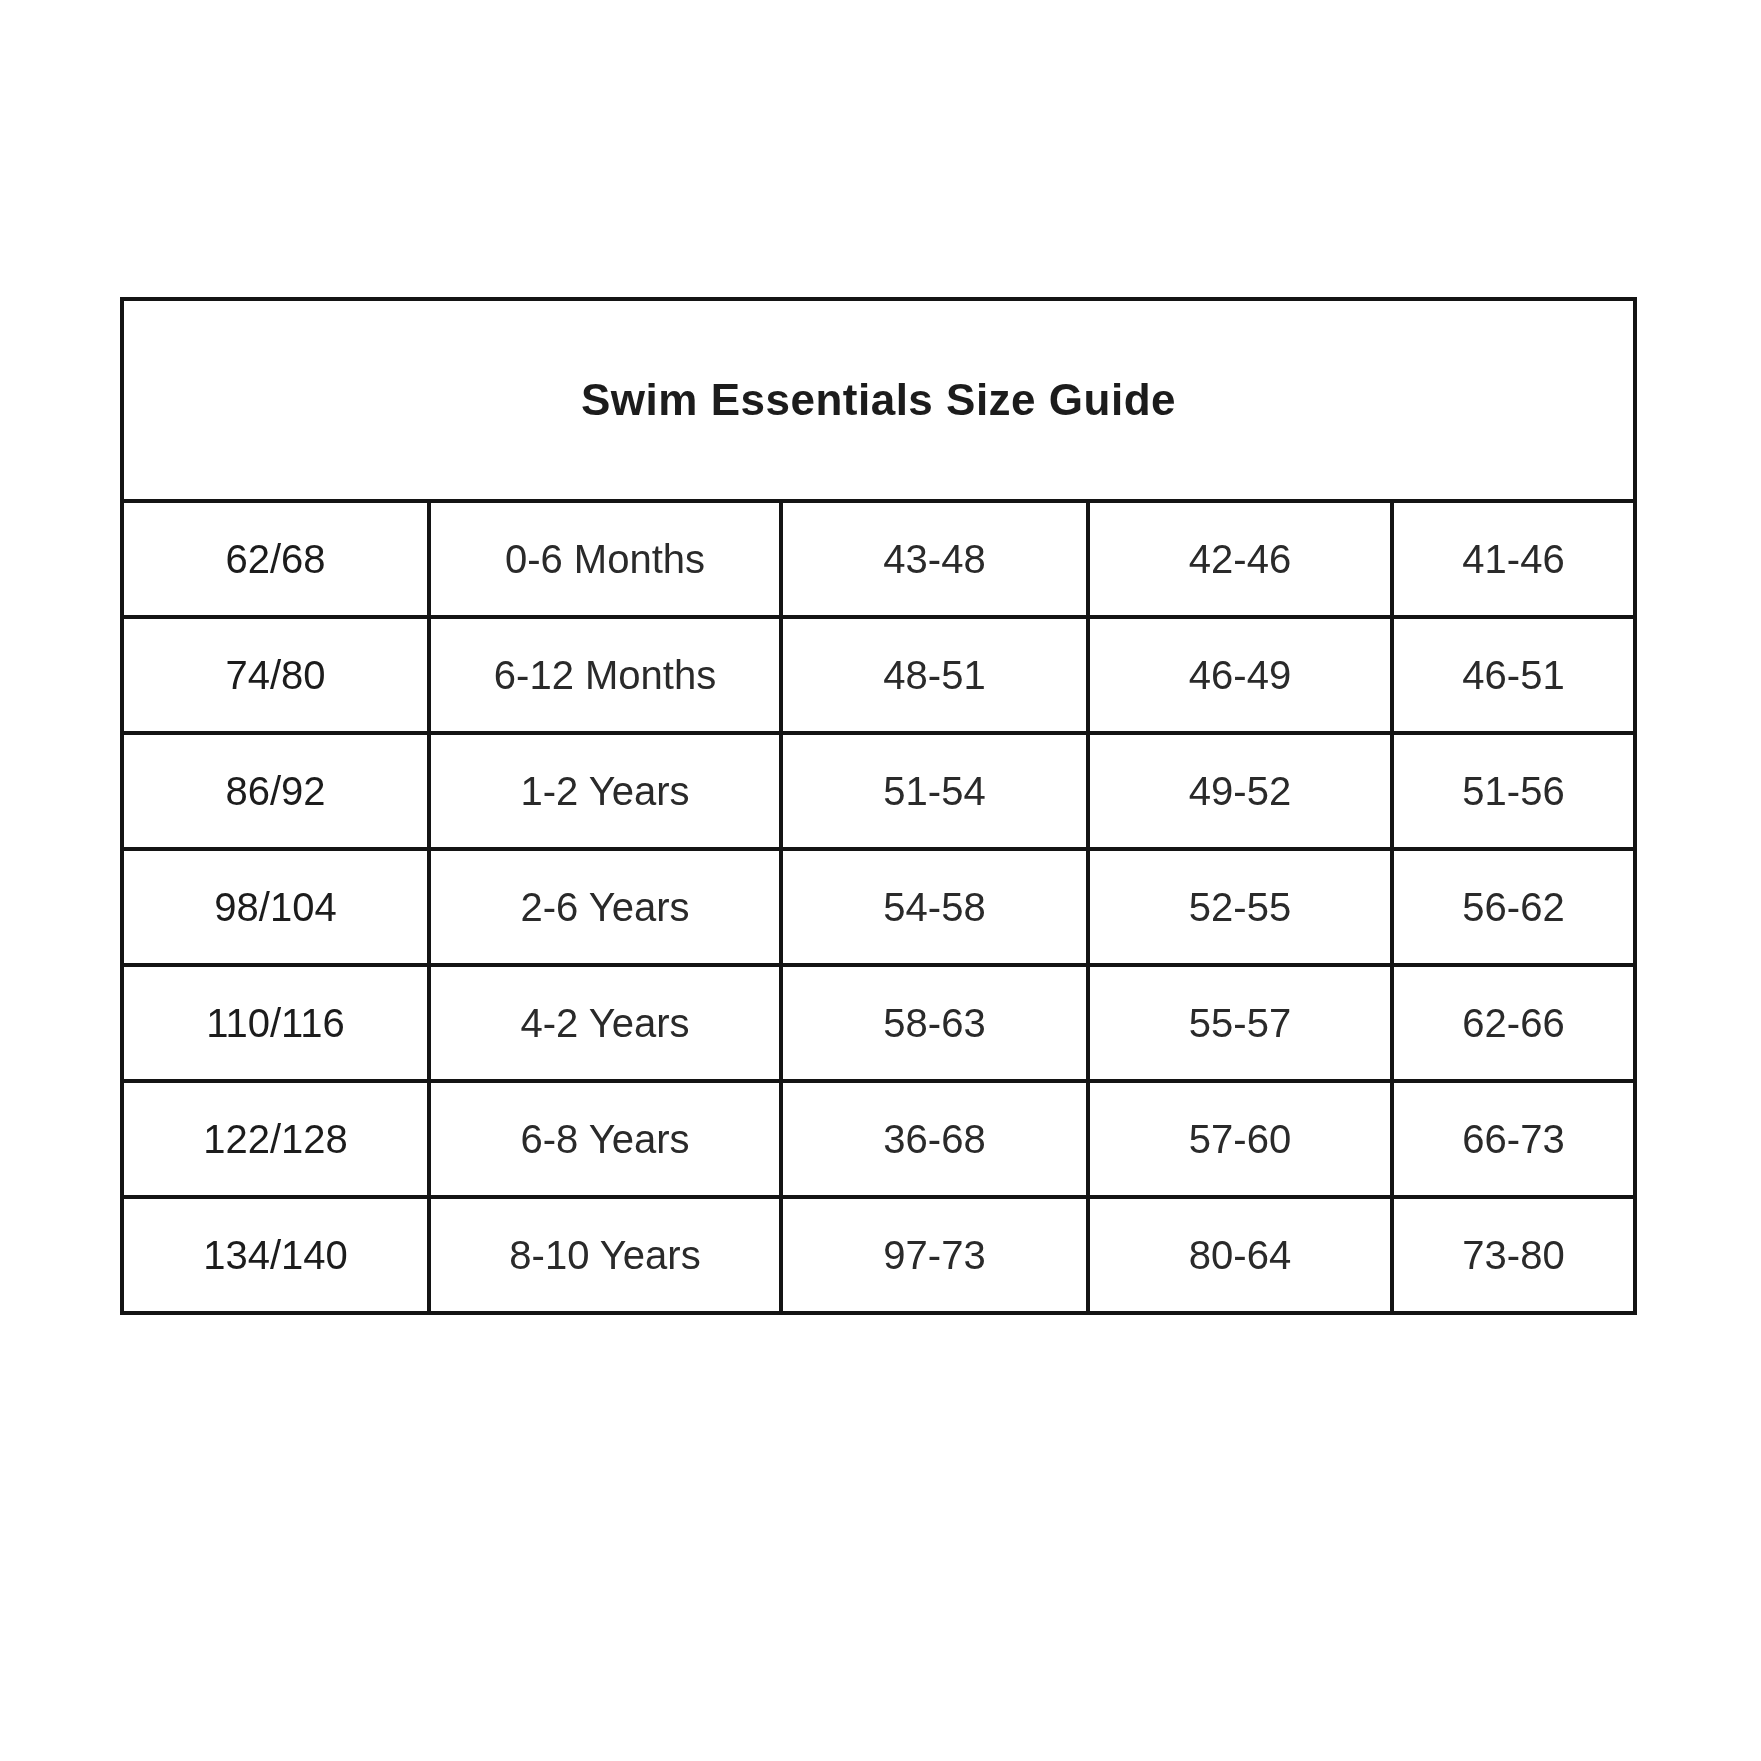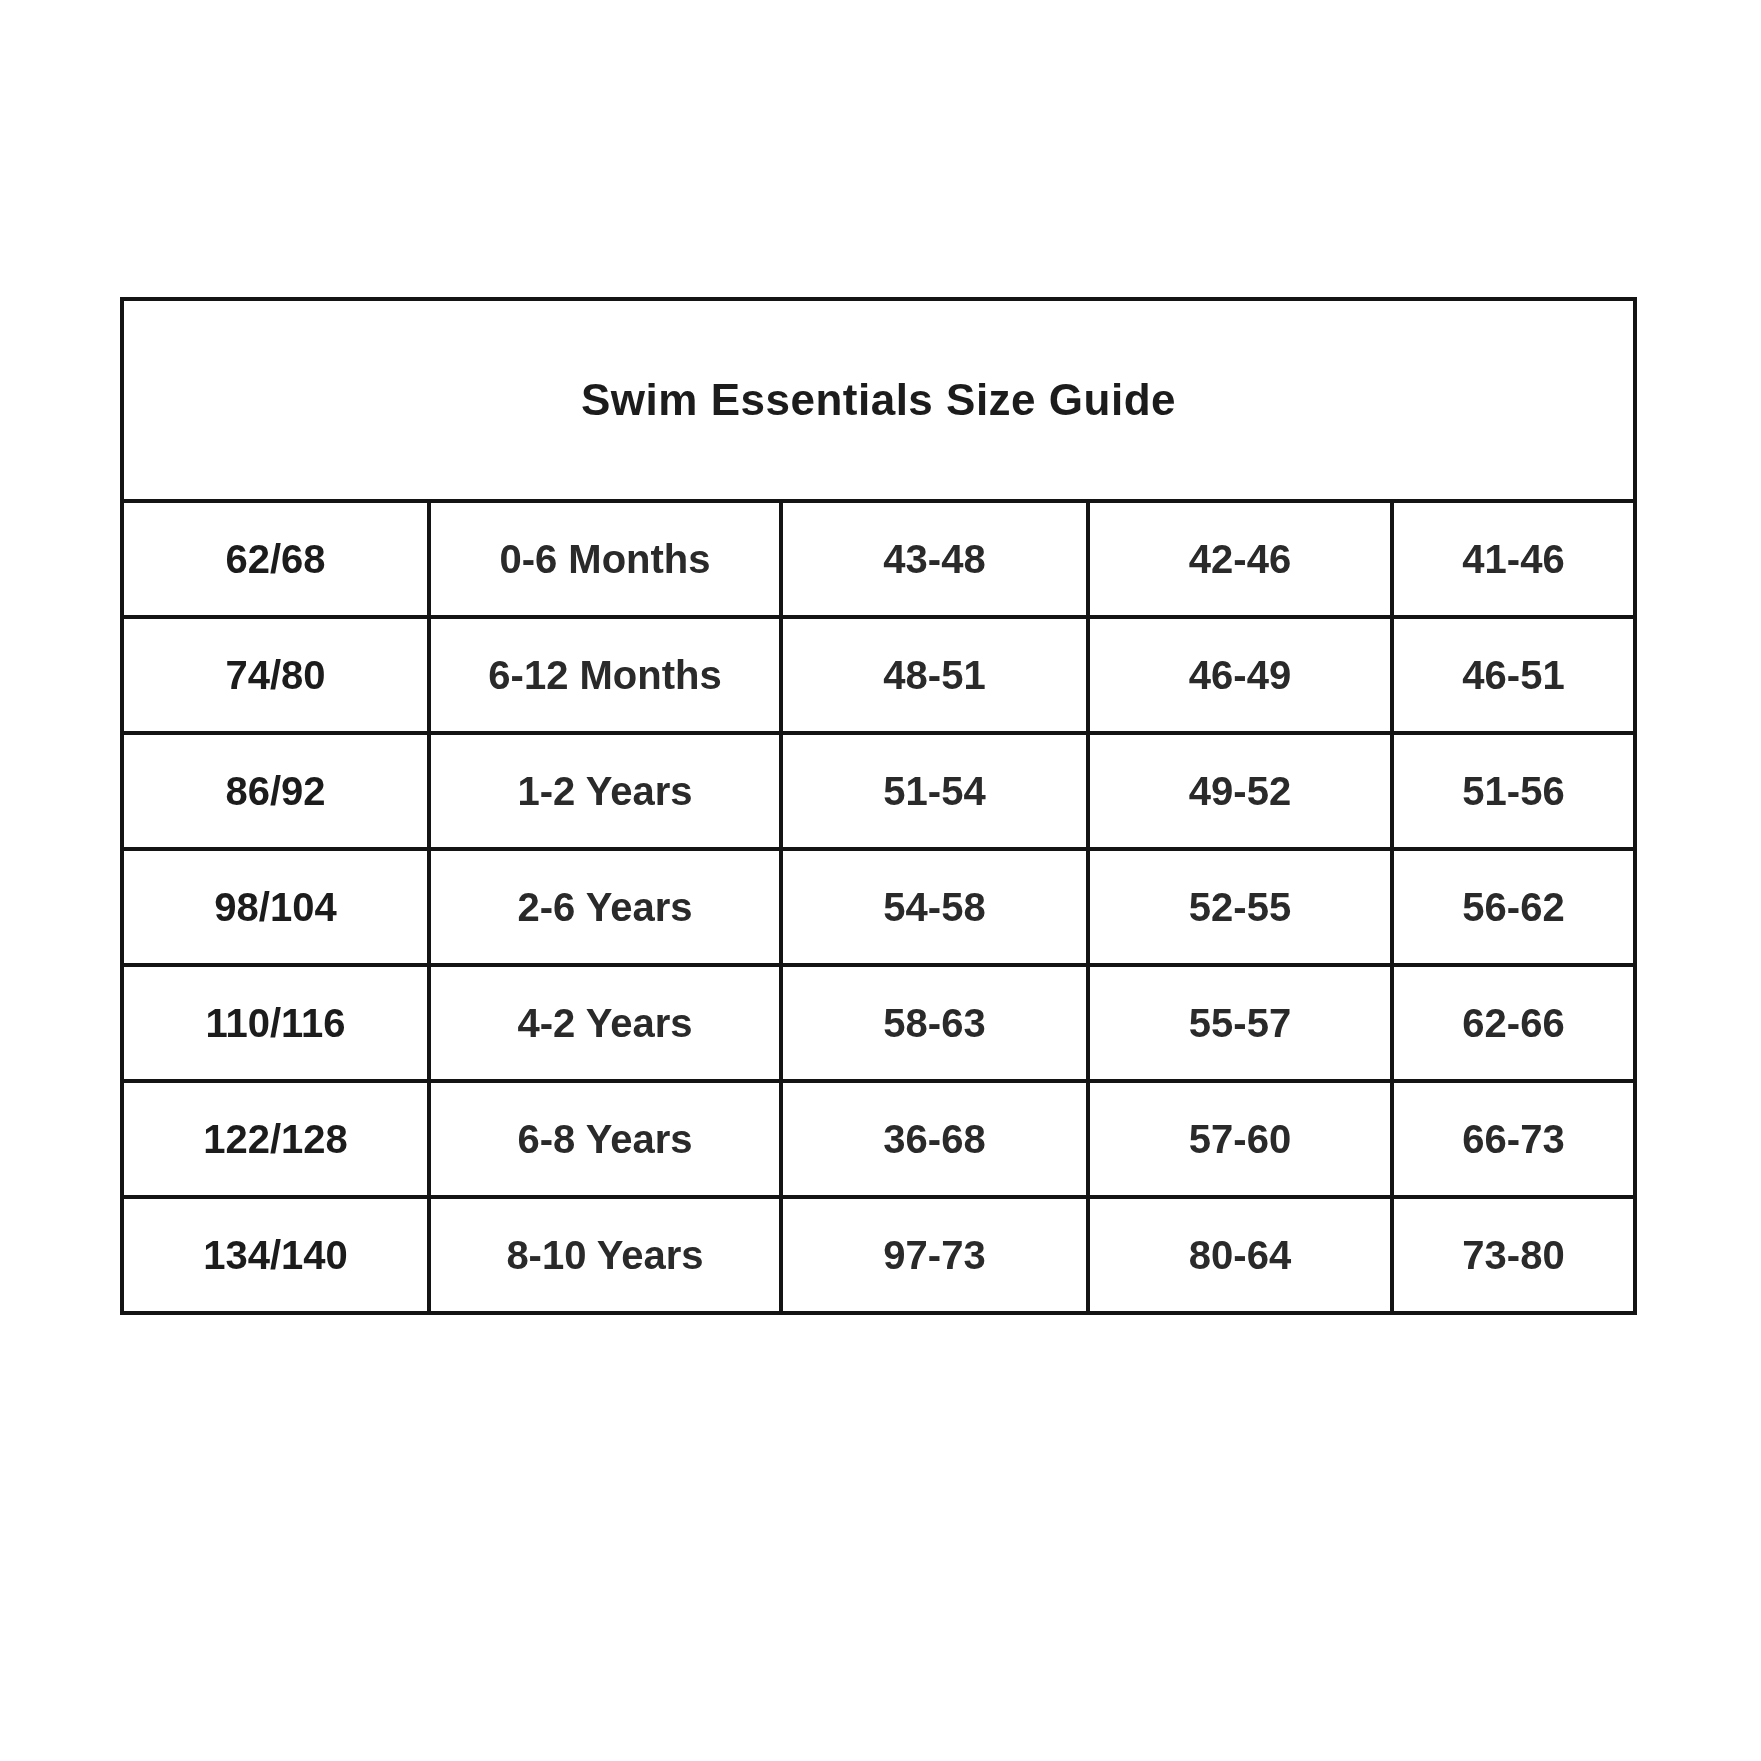--- a/index.html
+++ b/index.html
@@ -44,25 +44,25 @@
   tr.header-row th {
     height: 100px;
     font-size: 36px;
     font-weight: 700;
     letter-spacing: 1px;
     color: #1c1c1c;
   }
   tr.data-row td {
     height: 90px;
     font-size: 40px;
-    font-weight: 700;
+    font-weight: 400;
     color: #2a2a2a;
   }
   tr.data-row td.size-cell {
-    font-weight: 700;
+    font-weight: 400;
     color: #1c1c1c;
   }
 </style>
 </head>
 <body>
 
 <div class="canvas">
   <table class="size-guide">
     <colgroup>
       <col style="width:307px">

